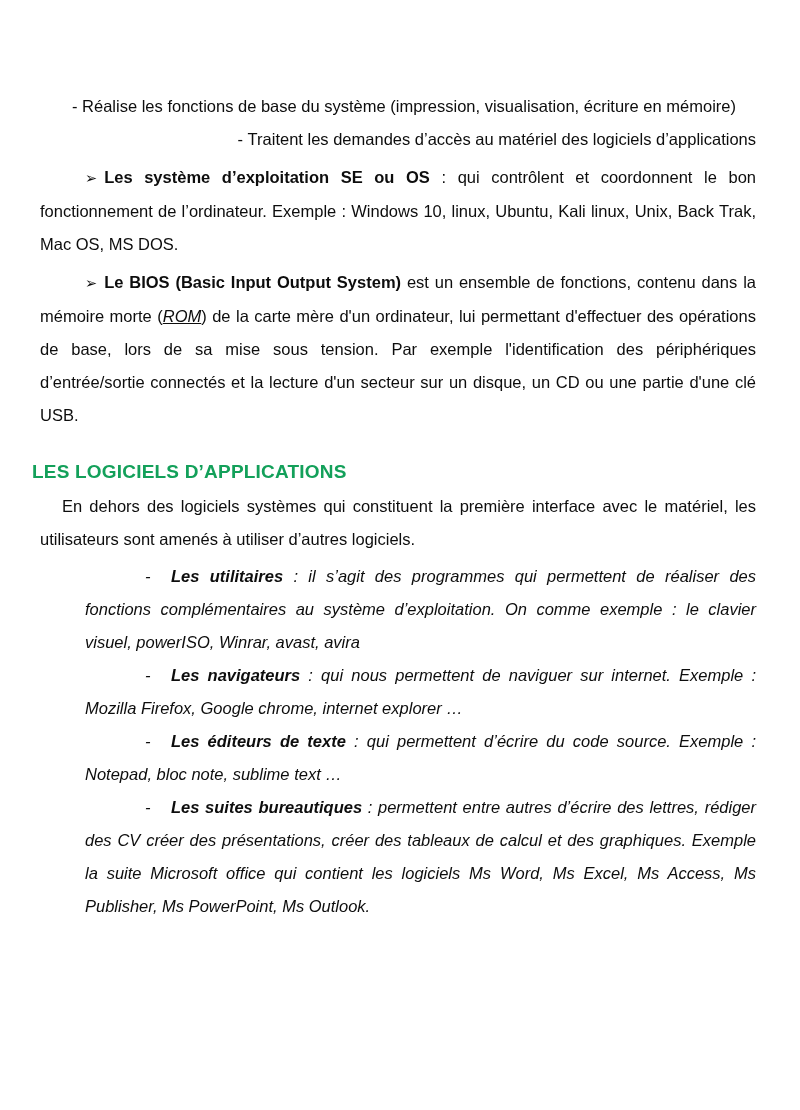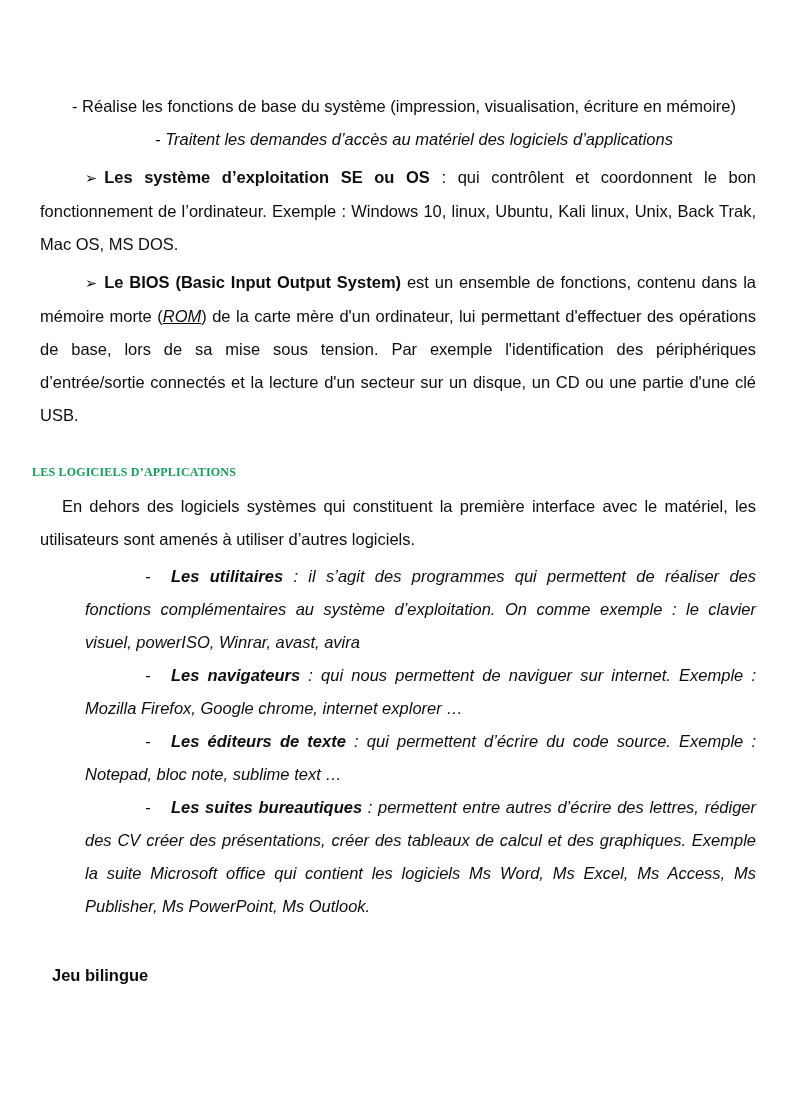--- a/index.html
+++ b/index.html
@@ -27,22 +27,21 @@
   
   p {
     margin: 0;
     font-size: 16.5px;
     line-height: 33px;
     text-align: justify;
     text-justify: inter-word;
     color: #0d0d0d;
   }
   p.last-flat {
-    text-align: center;
-    font-style: italic;
+    text-align: right;
   }
 
   
   .dash-line {
     text-indent: 32px;
   }
 
   
   .lead {
     text-indent: 12px;
@@ -59,25 +58,24 @@
     font-family: "DejaVu Sans", sans-serif;
     font-size: 14.5px;
     font-weight: 700;
     padding-right: 7px;
     letter-spacing: 0;
   }
 
   
   .section-heading {
     margin: 26px 0 0 -8px;
-    font-size: 12px;
+    font-size: 19px;
     font-weight: 700;
     line-height: 28px;
     letter-spacing: 0.2px;
-    font-family: Liberation Serif, serif;
   }
 
   
   .intro {
     text-indent: 22px;
     margin-top: 4px;
   }
 
   
   .bullet-block {
@@ -153,19 +151,16 @@
         <span class="hy">-</span><b>Les éditeurs de texte</b><span> : qui permettent d’écrire du code source. Exemple : Notepad, bloc note, sublime text …</span>
       </p>
 
       <p class="bullet-para">
         <span class="hy">-</span><b>Les suites bureautiques</b><span> : permettent entre autres d’écrire des lettres, rédiger des CV créer des présentations, créer des tableaux de calcul et des graphiques. Exemple la suite Microsoft office qui contient les logiciels Ms Word, Ms Excel, Ms Access, Ms Publisher, Ms PowerPoint, Ms Outlook.</span>
       </p>
 
     </div>
 
     <div class="footer-block">
-      <p>
-        <b>Jeu bilingue</b>
-      </p>
     </div>
 
   </div>
 </div>
 
 </body></html>

